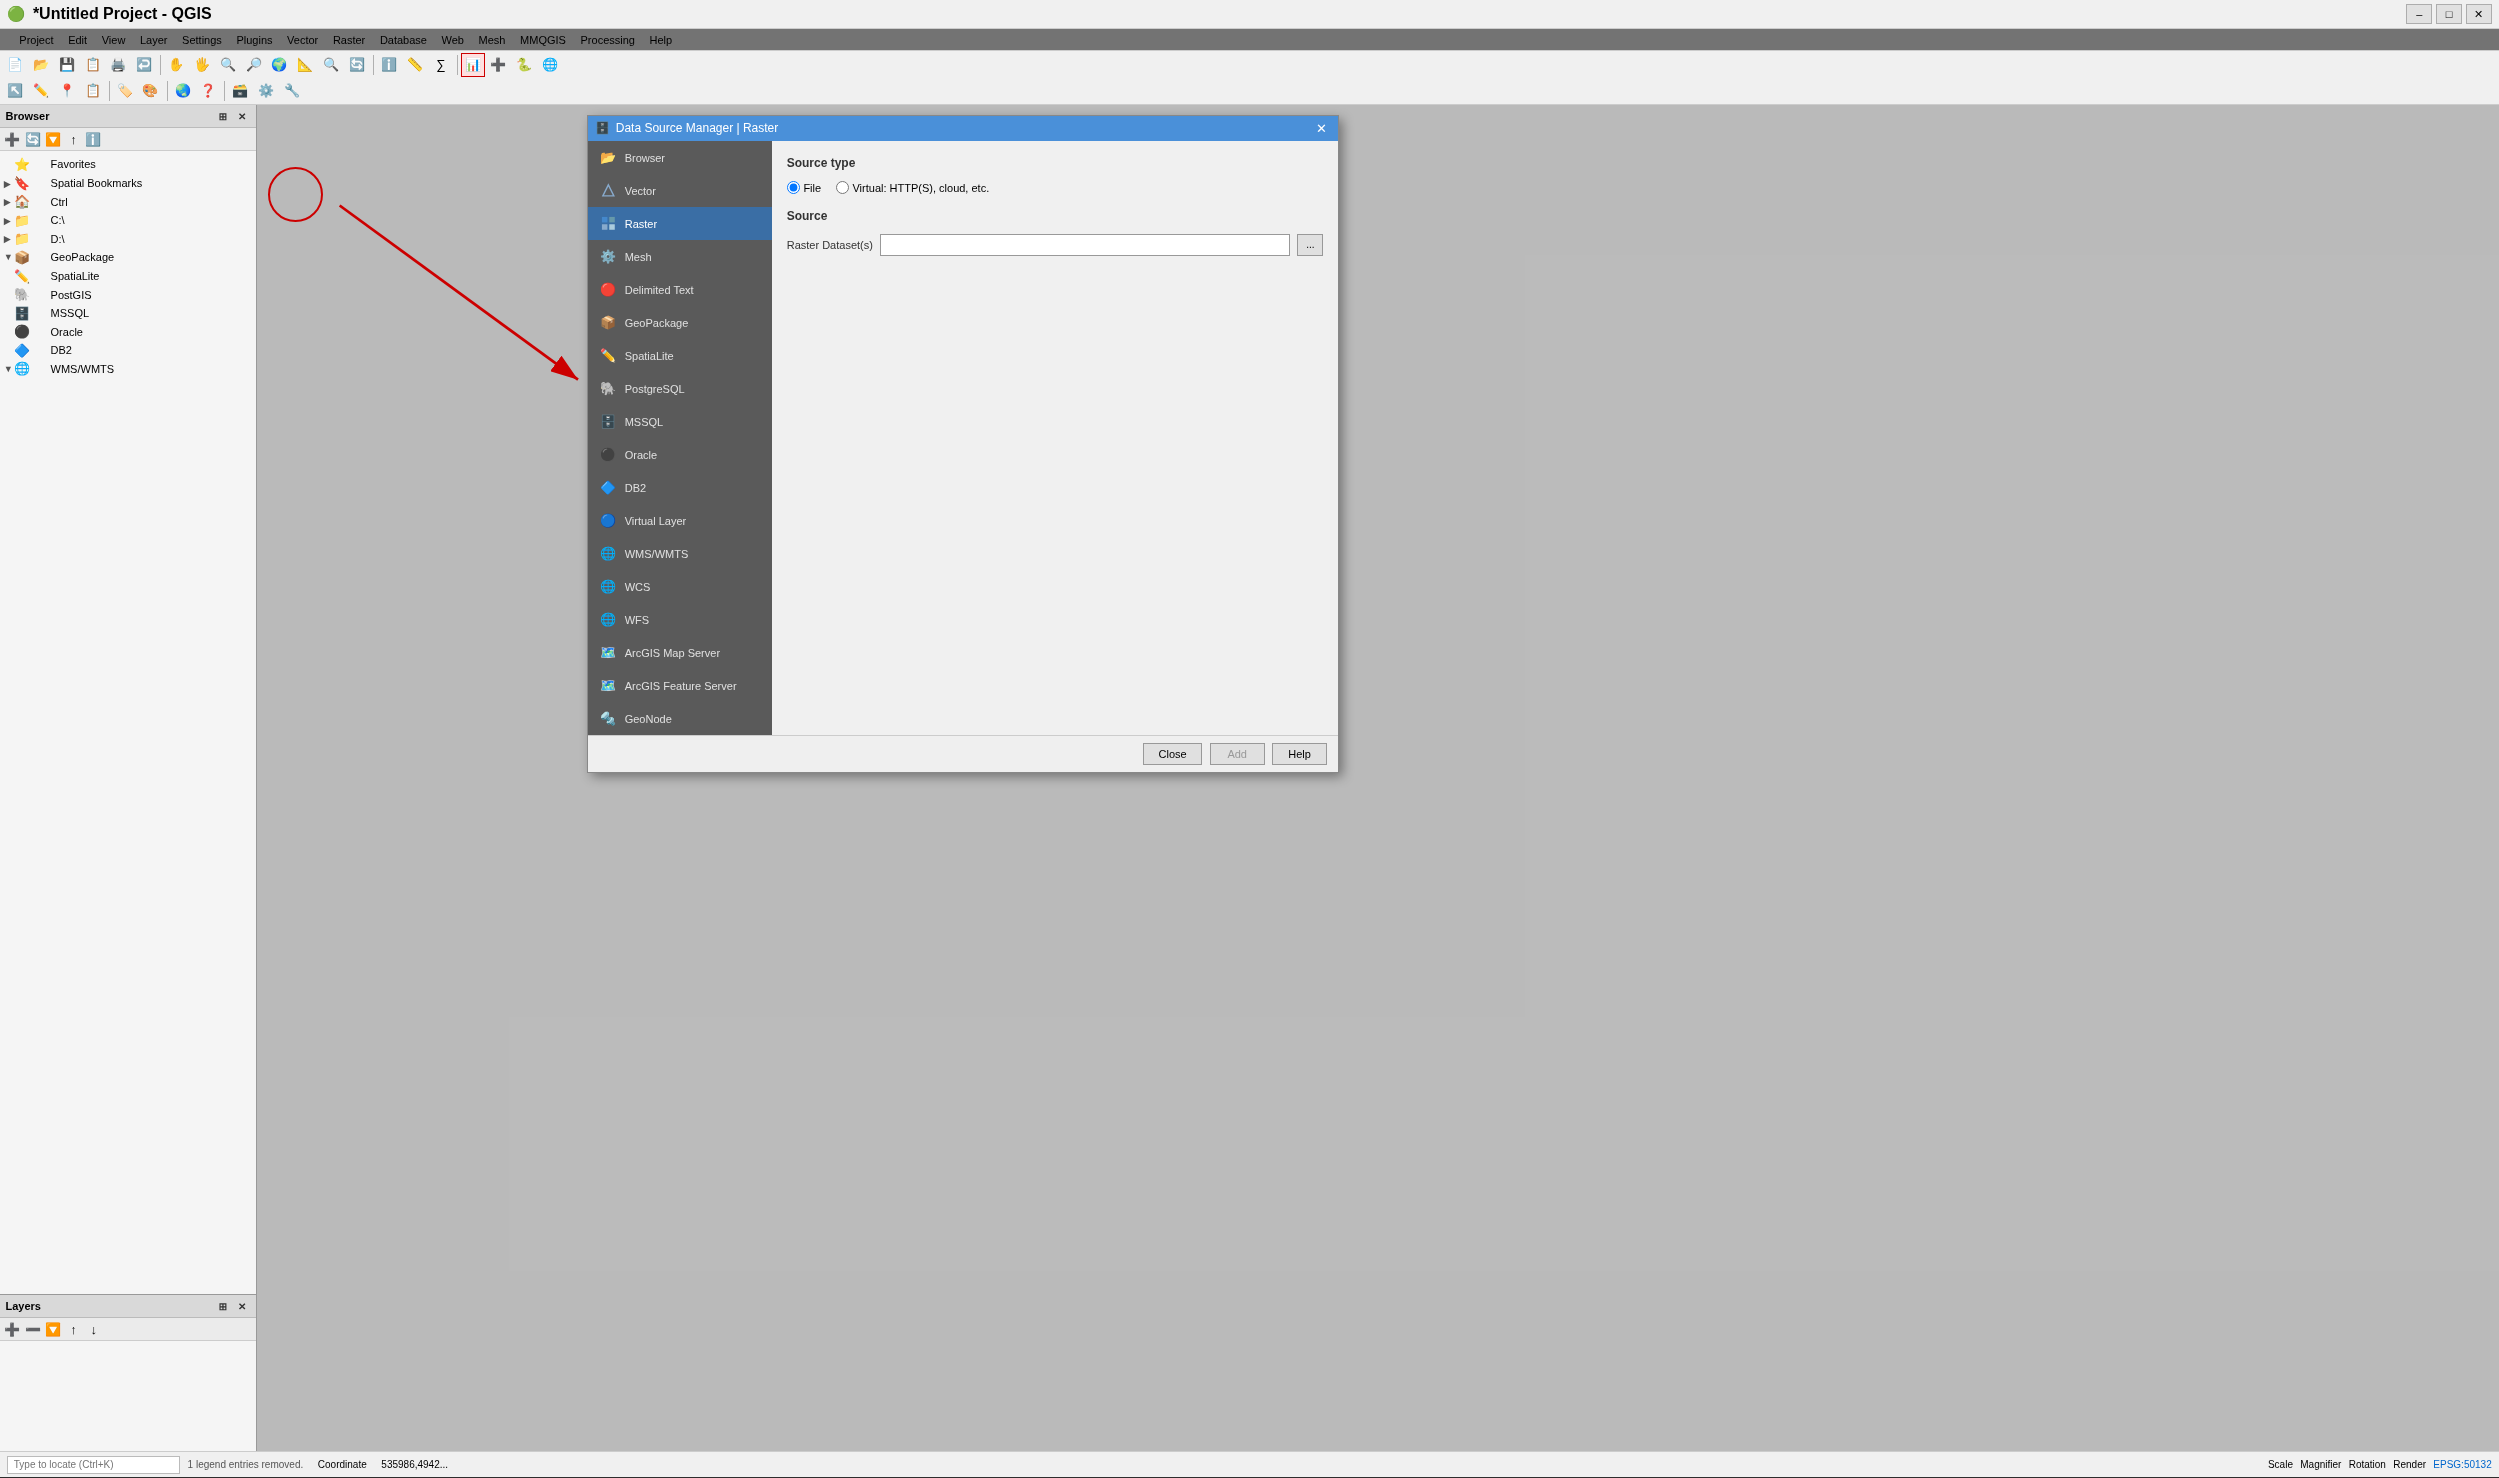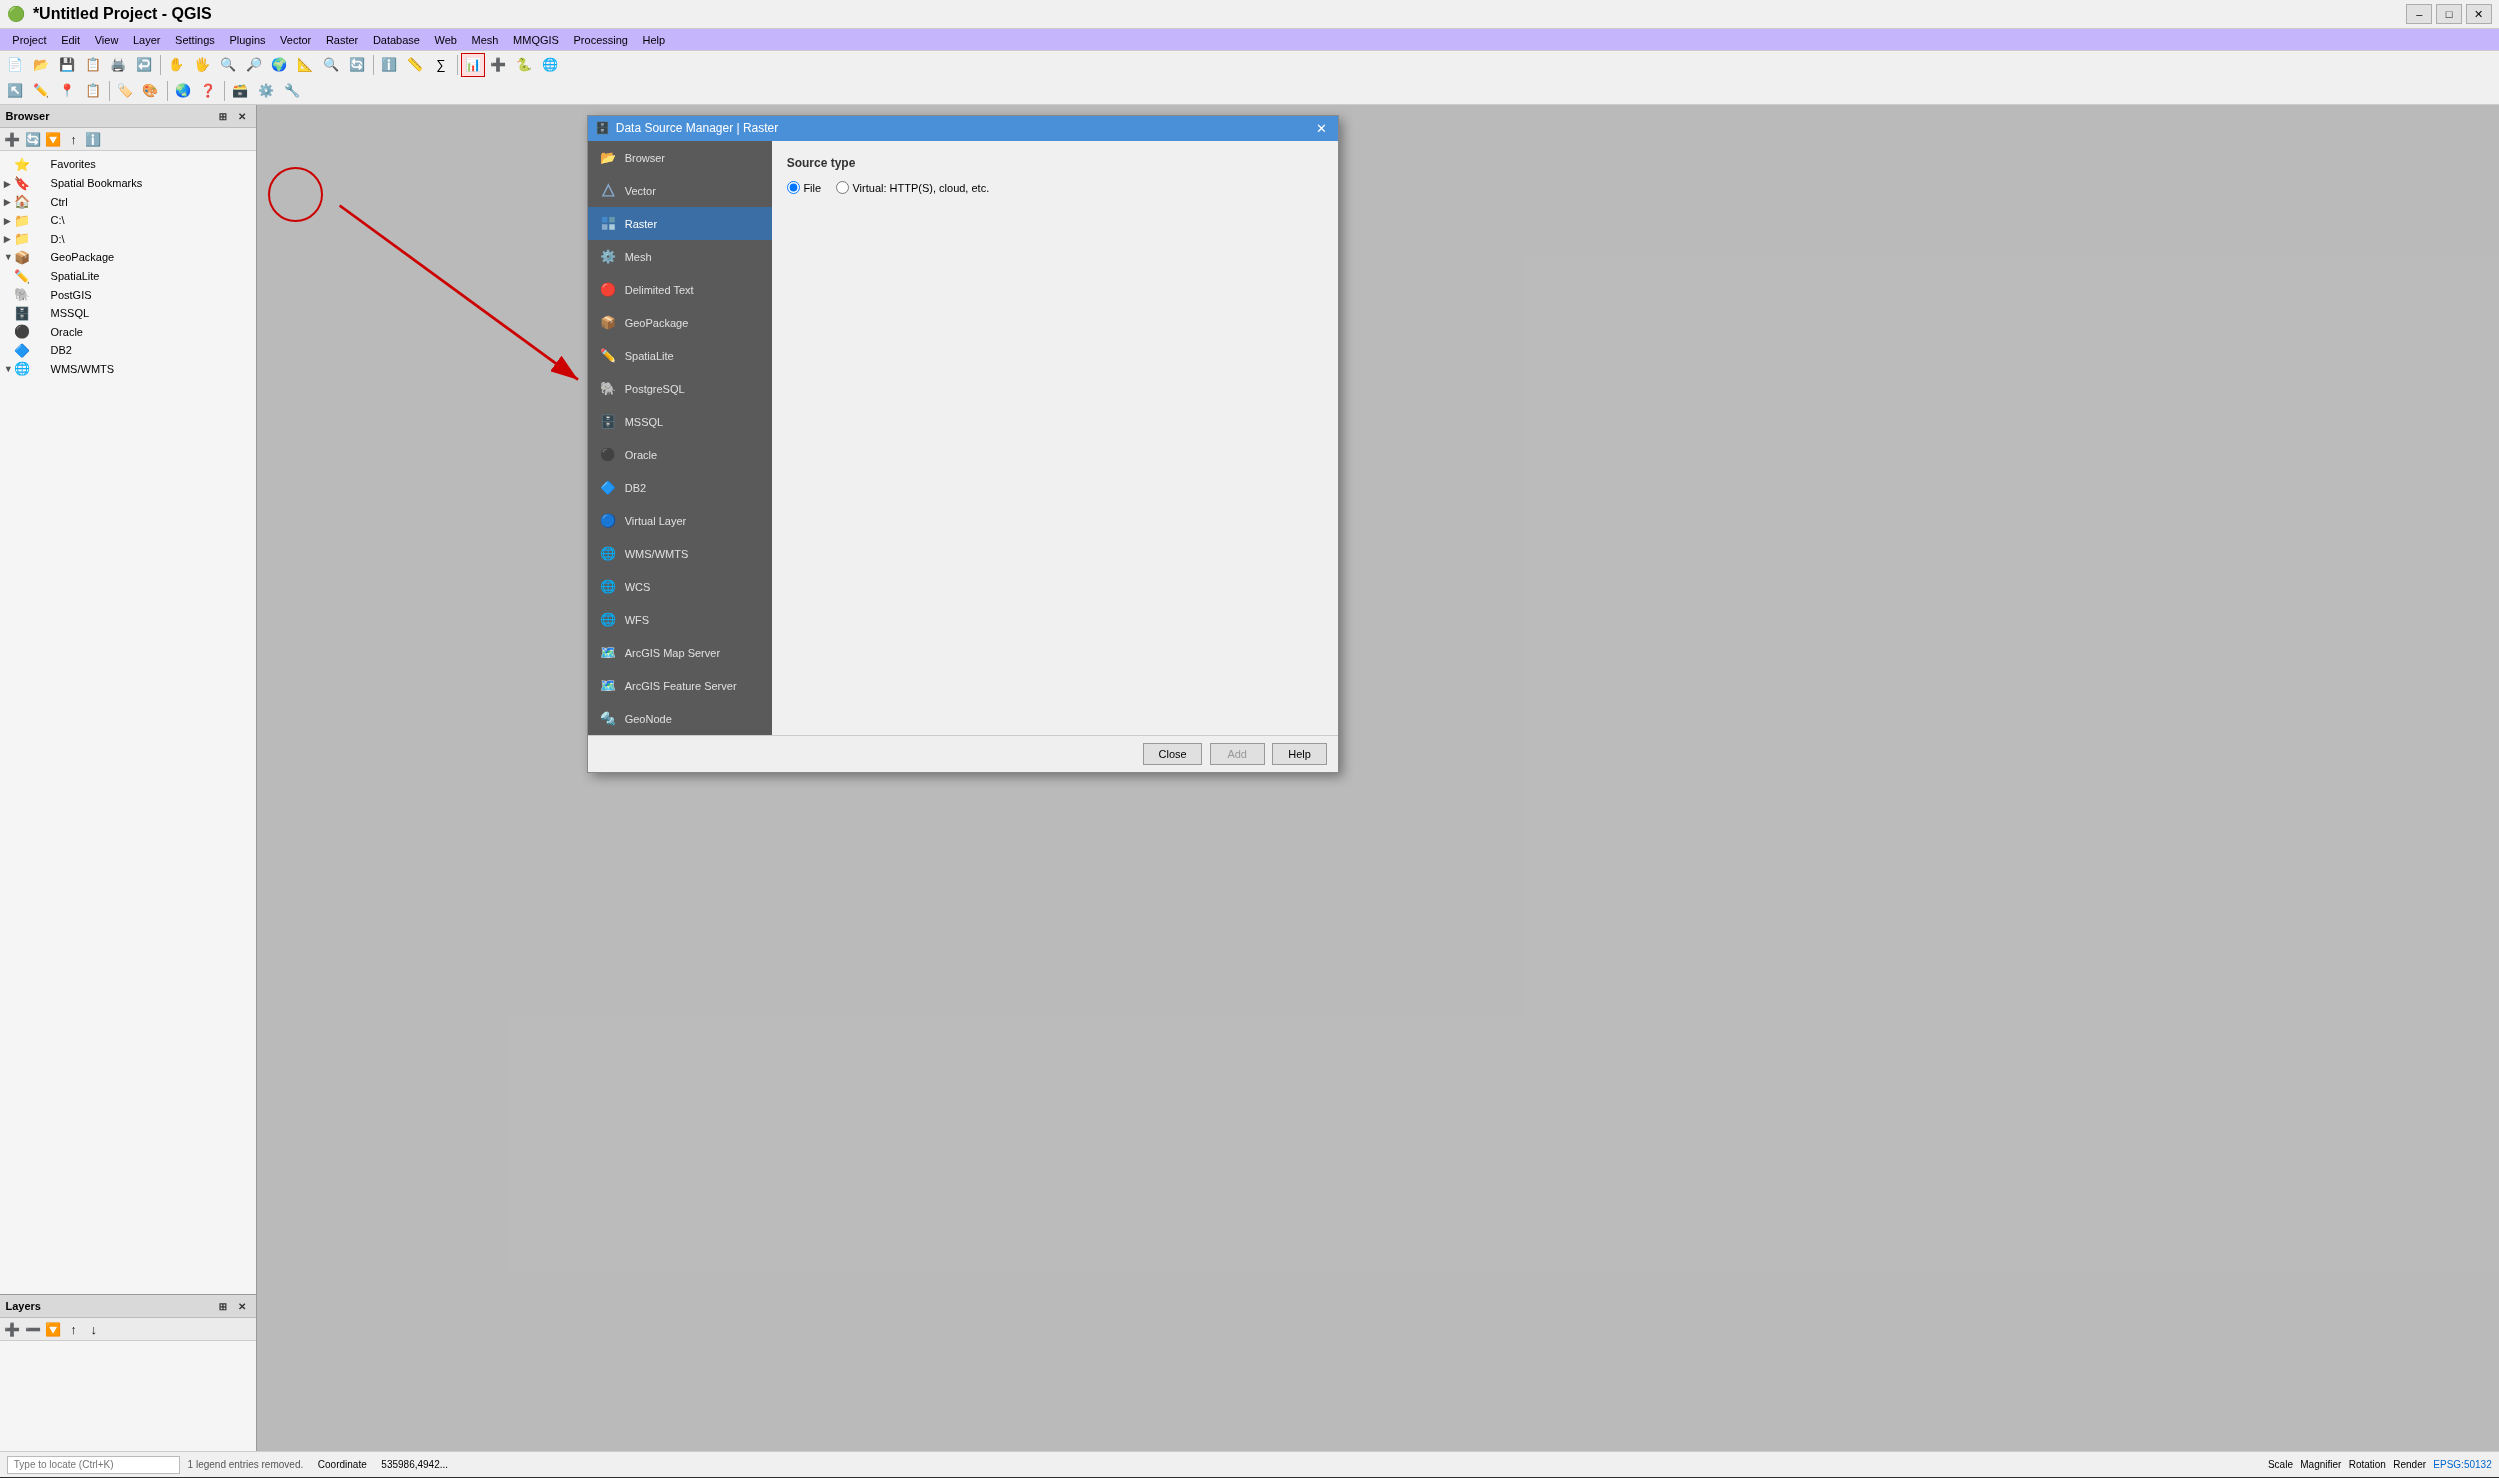--- a/index.html
+++ b/index.html
@@ -19,25 +19,25 @@
     .title-bar-title { font-size: 16px; font-weight: bold; }
     .title-bar-controls { display: flex; gap: 3.7px; }
     .title-bar-btn {
       width: 26px; height: 20px; border: 0.9px solid #adadad;
       background: #e1e1e1; cursor: pointer; font-size: 11px;
       display: flex; align-items: center; justify-content: center;
     }
 
     
     .menu-bar {
-      background: #c4b5fd;
+      background: #737373;
       height: 22px;
       display: flex;
       align-items: center;
-      padding: 0 5px;
+      padding: 0 12px;
       border-bottom: 0.9px solid #ccc;
     }
     .menu-item {
       padding: 1.8px 7.3px;
       cursor: pointer;
       font-size: 11px;
     }
 
     
     .toolbar-area {
@@ -610,20 +610,28 @@
                   <input type="radio" name="source-type" checked="" style="">
                   <span>File</span>
                 </label>
                 <label class="radio-label">
                   <input type="radio" name="source-type" style="">
                   <span>Virtual: HTTP(S), cloud, etc.</span>
                 </label>
               </div>
             </div>
 
+            <div class="source-section">
+              <h3>Source</h3>
+              <div class="source-row">
+                <span class="source-label">Raster Dataset(s)</span>
+                <input type="text" class="source-input" style="">
+                <button class="browse-btn">...</button>
+              </div>
+            </div>
           </div>
         </div>
 
         <div class="dialog-footer">
           <button class="dialog-footer-btn">Close</button>
           <button class="dialog-footer-btn disabled">Add</button>
           <button class="dialog-footer-btn">Help</button>
         </div>
       </div>
     </div>

